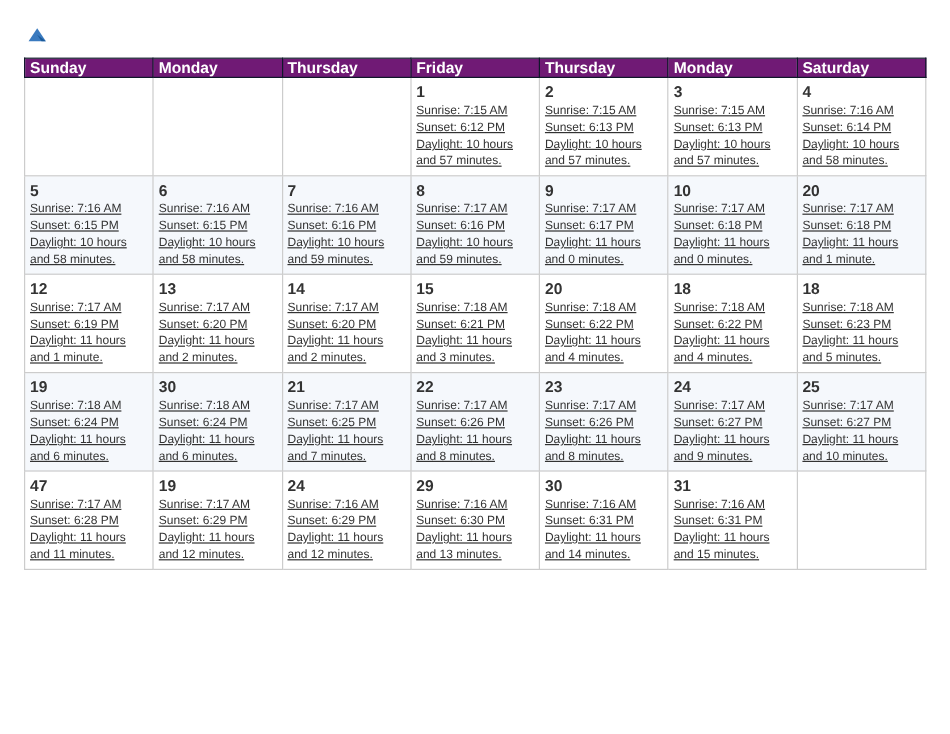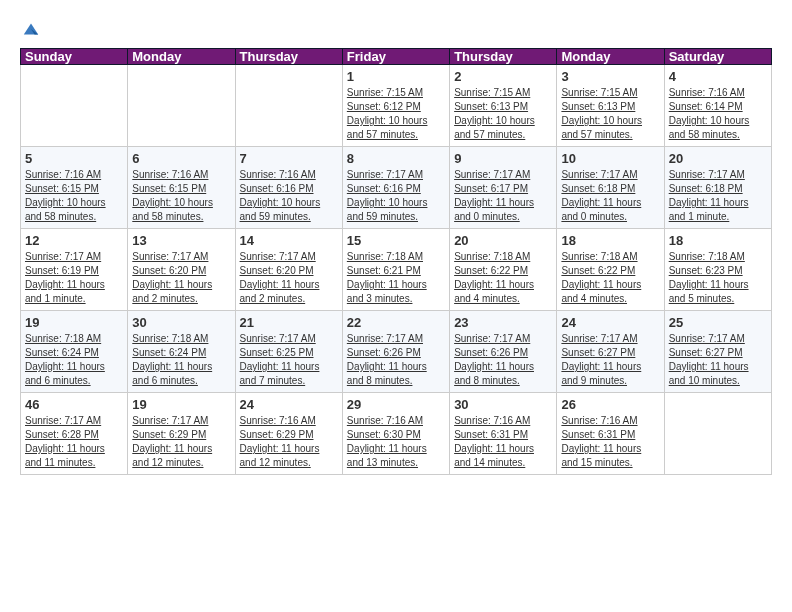--- a/index.html
+++ b/index.html
@@ -285,21 +285,21 @@
         </td>
         <td>
           <div class="day-number">25</div>
           <div class="day-info" style="white-space: pre-line;">Sunrise: 7:17 AM
 Sunset: 6:27 PM
 Daylight: 11 hours and 10 minutes.</div>
         </td>
       </tr>
       <tr>
         <td>
-          <div class="day-number">46</div>
+          <div class="day-number">47</div>
           <div class="day-info" style="white-space: pre-line;">Sunrise: 7:17 AM
 Sunset: 6:28 PM
 Daylight: 11 hours and 11 minutes.</div>
         </td>
         <td>
           <div class="day-number">19</div>
           <div class="day-info" style="white-space: pre-line;">Sunrise: 7:17 AM
 Sunset: 6:29 PM
 Daylight: 11 hours and 12 minutes.</div>
         </td>
@@ -315,21 +315,21 @@
 Sunset: 6:30 PM
 Daylight: 11 hours and 13 minutes.</div>
         </td>
         <td>
           <div class="day-number">30</div>
           <div class="day-info" style="white-space: pre-line;">Sunrise: 7:16 AM
 Sunset: 6:31 PM
 Daylight: 11 hours and 14 minutes.</div>
         </td>
         <td>
-          <div class="day-number">26</div>
+          <div class="day-number">31</div>
           <div class="day-info" style="white-space: pre-line;">Sunrise: 7:16 AM
 Sunset: 6:31 PM
 Daylight: 11 hours and 15 minutes.</div>
         </td>
         <td class="empty-cell"></td>
       </tr>
     </tbody>
 </table>
 
 </body></html>

